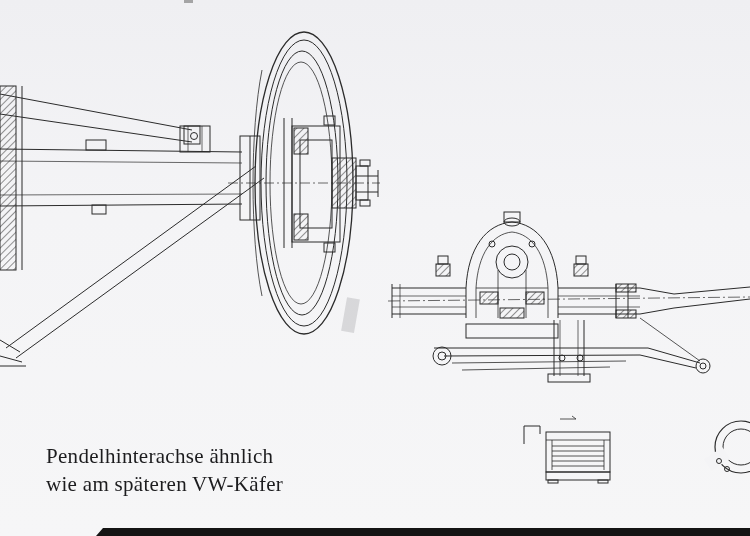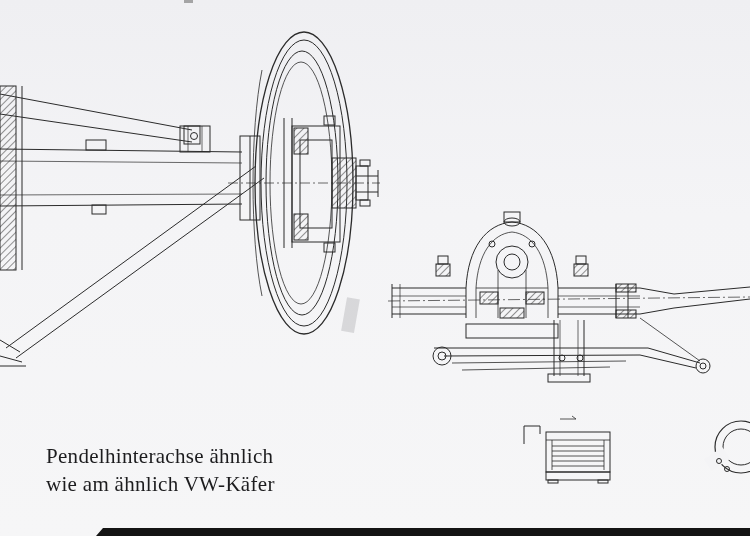--- a/index.html
+++ b/index.html
@@ -195,16 +195,16 @@
     <circle cx="741" cy="447" r="26" stroke="#2b2b2b" fill="none" stroke-width="1.2"></circle>
     <circle cx="741" cy="447" r="18" stroke="#2b2b2b" fill="none" stroke-width="1"></circle>
     <rect x="706" y="452" width="22" height="14" fill="#f4f4f6" transform="rotate(-32 717 459)"></rect>
     <circle cx="719" cy="461" r="2.5" stroke="#2b2b2b" fill="none"></circle>
     <circle cx="727" cy="469" r="2.5" stroke="#2b2b2b" fill="none"></circle>
   </g>
 </svg>
 
 <div class="caption">
   <span>Pendelhinterachse ähnlich</span>
-  <span>wie am ähnlich VW-Käfer</span>
+  <span>wie am späteren VW-Käfer</span>
 </div>
 
 </div>
 
 </body></html>

